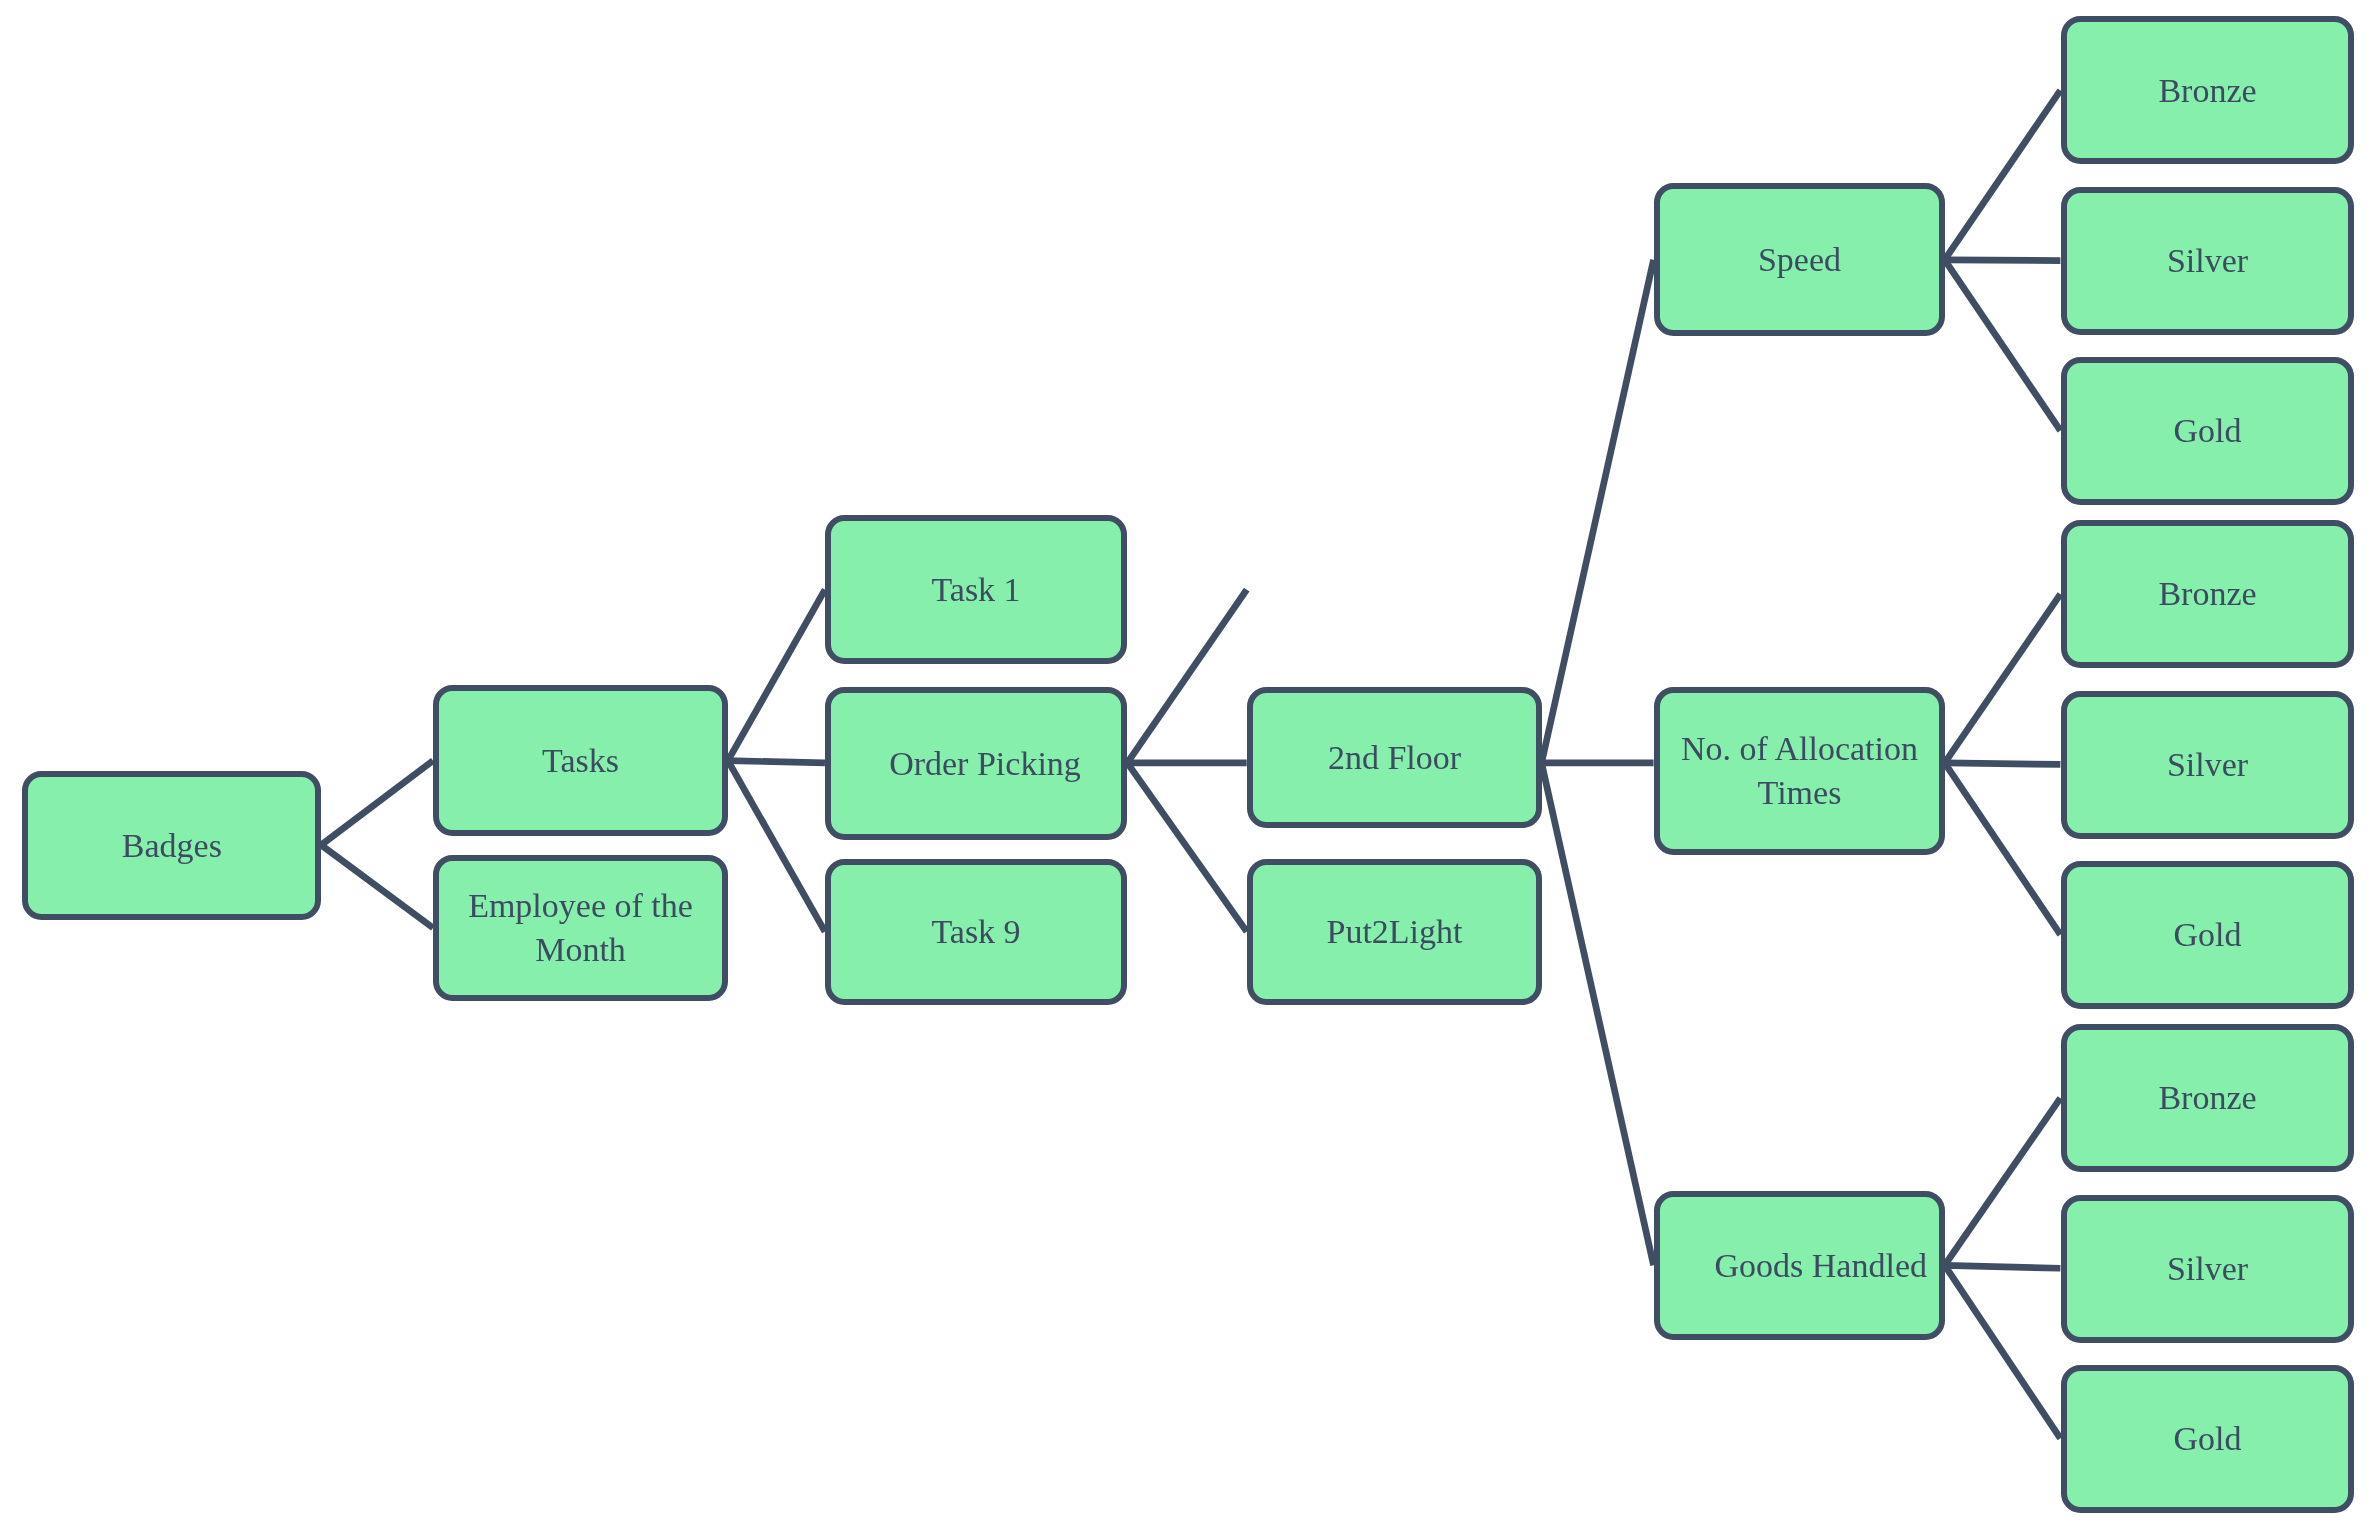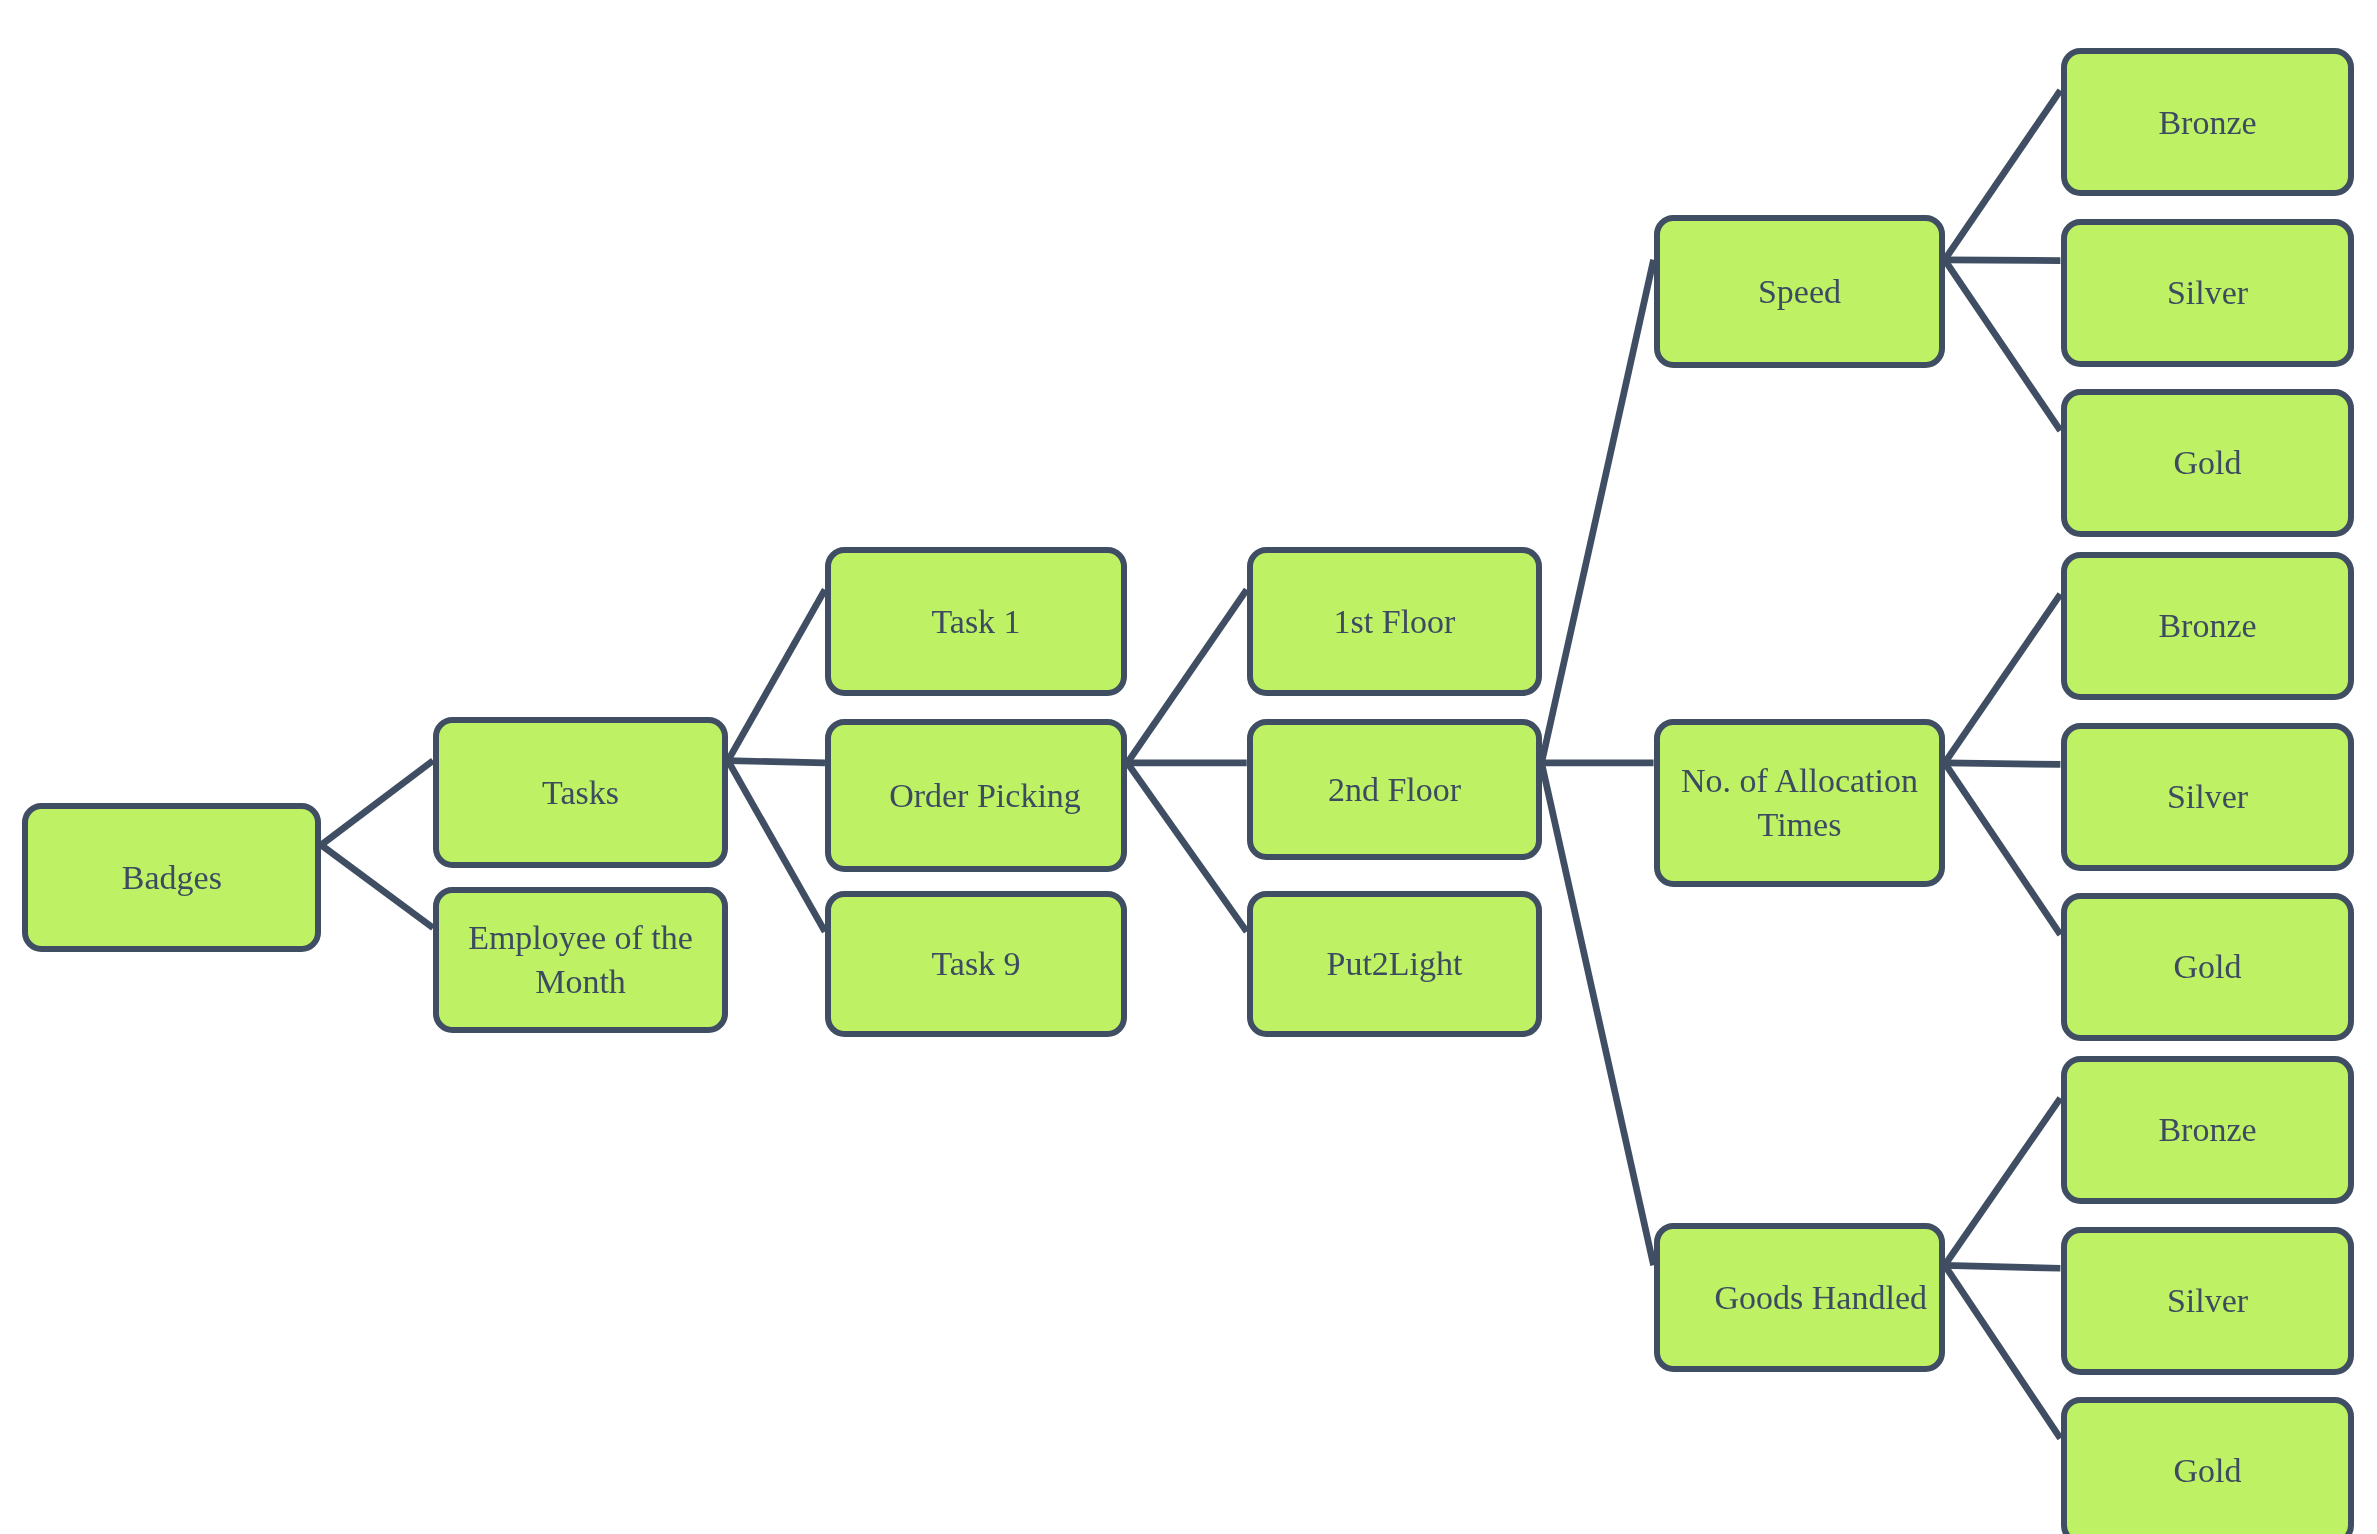--- a/index.html
+++ b/index.html
@@ -19,33 +19,32 @@
     position: absolute;
     top: 0;
     left: 0;
     width: 2377px;
     height: 1534px;
     pointer-events: none;
   }
   .node {
     position: absolute;
     box-sizing: border-box;
-    background: #bef264;
+    background: #86efac;
     border: 6.7px solid #404E63;
     border-radius: 19.4px;
     display: flex;
     align-items: center;
     justify-content: center;
     text-align: center;
     color: #3C4B60;
     font-size: 34px;
     line-height: 1.28;
     padding: 3px 12px;
     z-index: 2;
-    margin-top: 32px;
   }
   .node .label {
     display: block;
     width: 100%;
   }
 </style>
 </head>
 <body>
 
 <div id="canvas">
@@ -84,23 +83,20 @@
   </div>
   <div class="node" style="left: 825px; top: 515px; width: 302px; height: 149px;">
     <span class="label">Task 1</span>
   </div>
   <div class="node" style="left: 825px; top: 687px; width: 302px; height: 153px; padding-left: 30px;">
     <span class="label">Order Picking</span>
   </div>
   <div class="node" style="left: 825px; top: 859px; width: 302px; height: 146px;">
     <span class="label">Task 9</span>
   </div>
-  <div class="node" style="left: 1247px; top: 515px; width: 295px; height: 149px;">
-    <span class="label">1st Floor</span>
-  </div>
   <div class="node" style="left: 1247px; top: 687px; width: 295px; height: 141px;">
     <span class="label">2nd Floor</span>
   </div>
   <div class="node" style="left: 1247px; top: 859px; width: 295px; height: 146px;">
     <span class="label">Put2Light</span>
   </div>
   <div class="node" style="left: 1654px; top: 183px; width: 291px; height: 153px;">
     <span class="label">Speed</span>
   </div>
   <div class="node" style="left: 1654px; top: 687px; width: 291px; height: 168px;">

